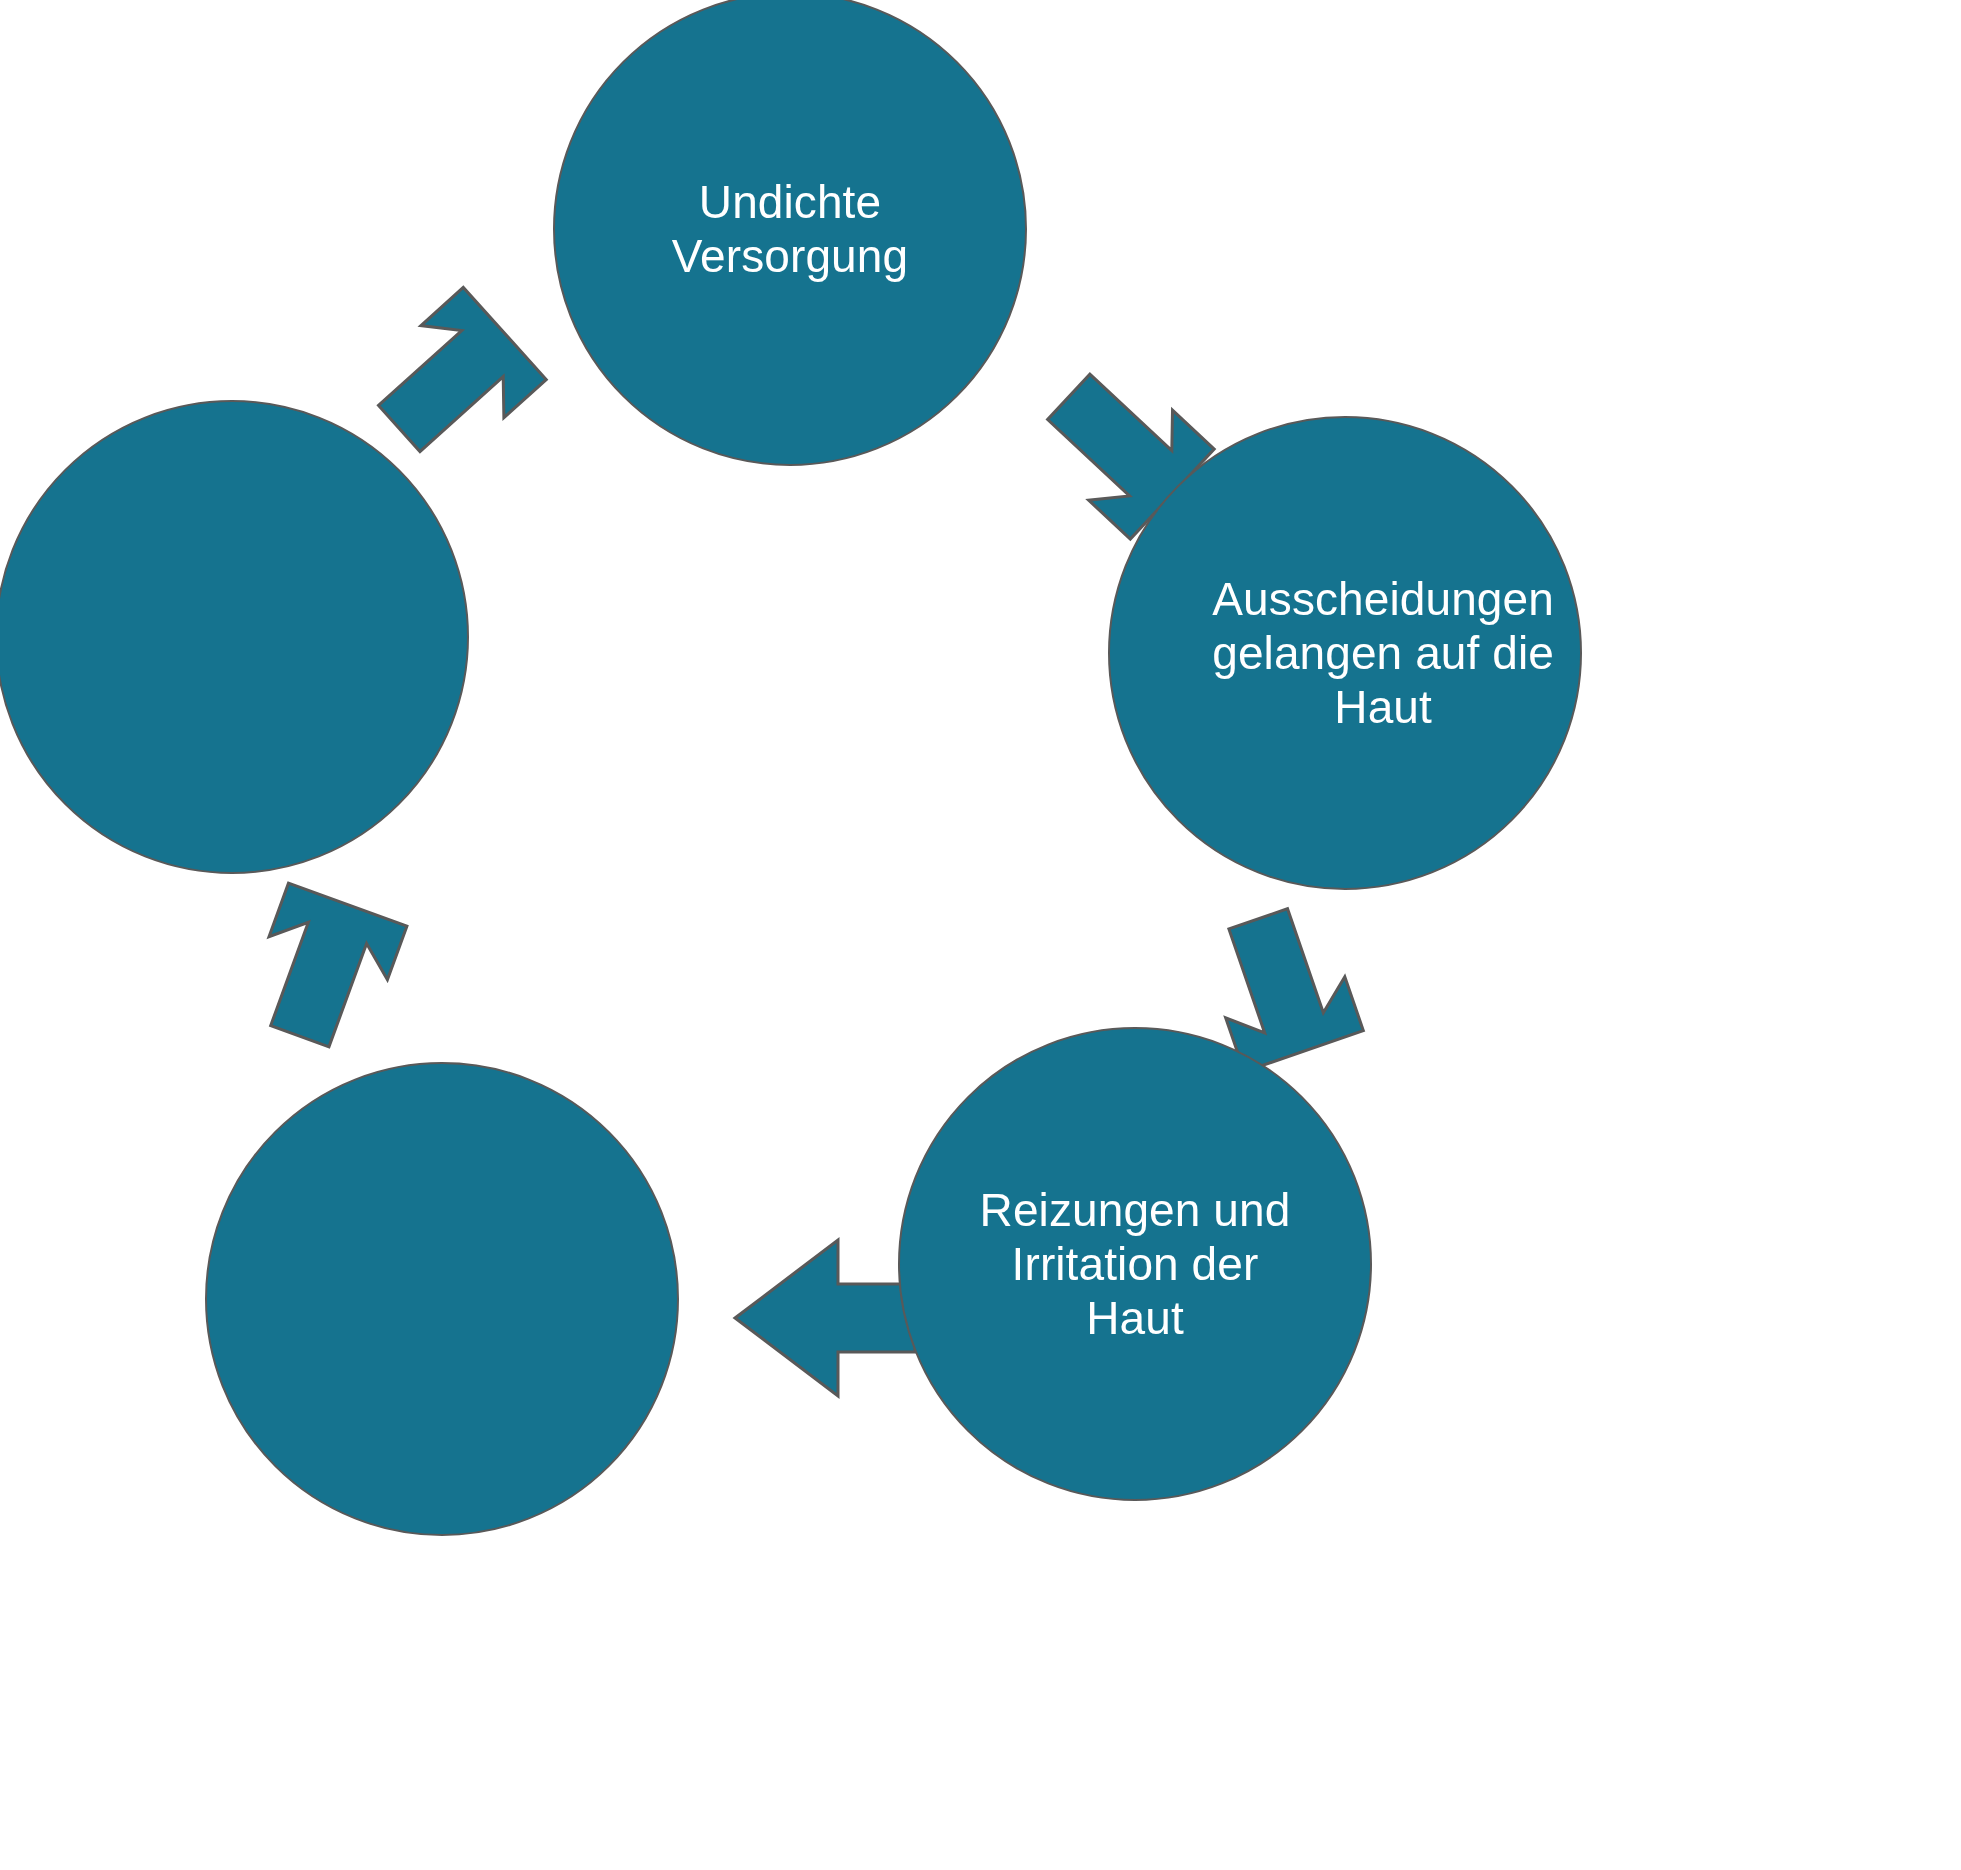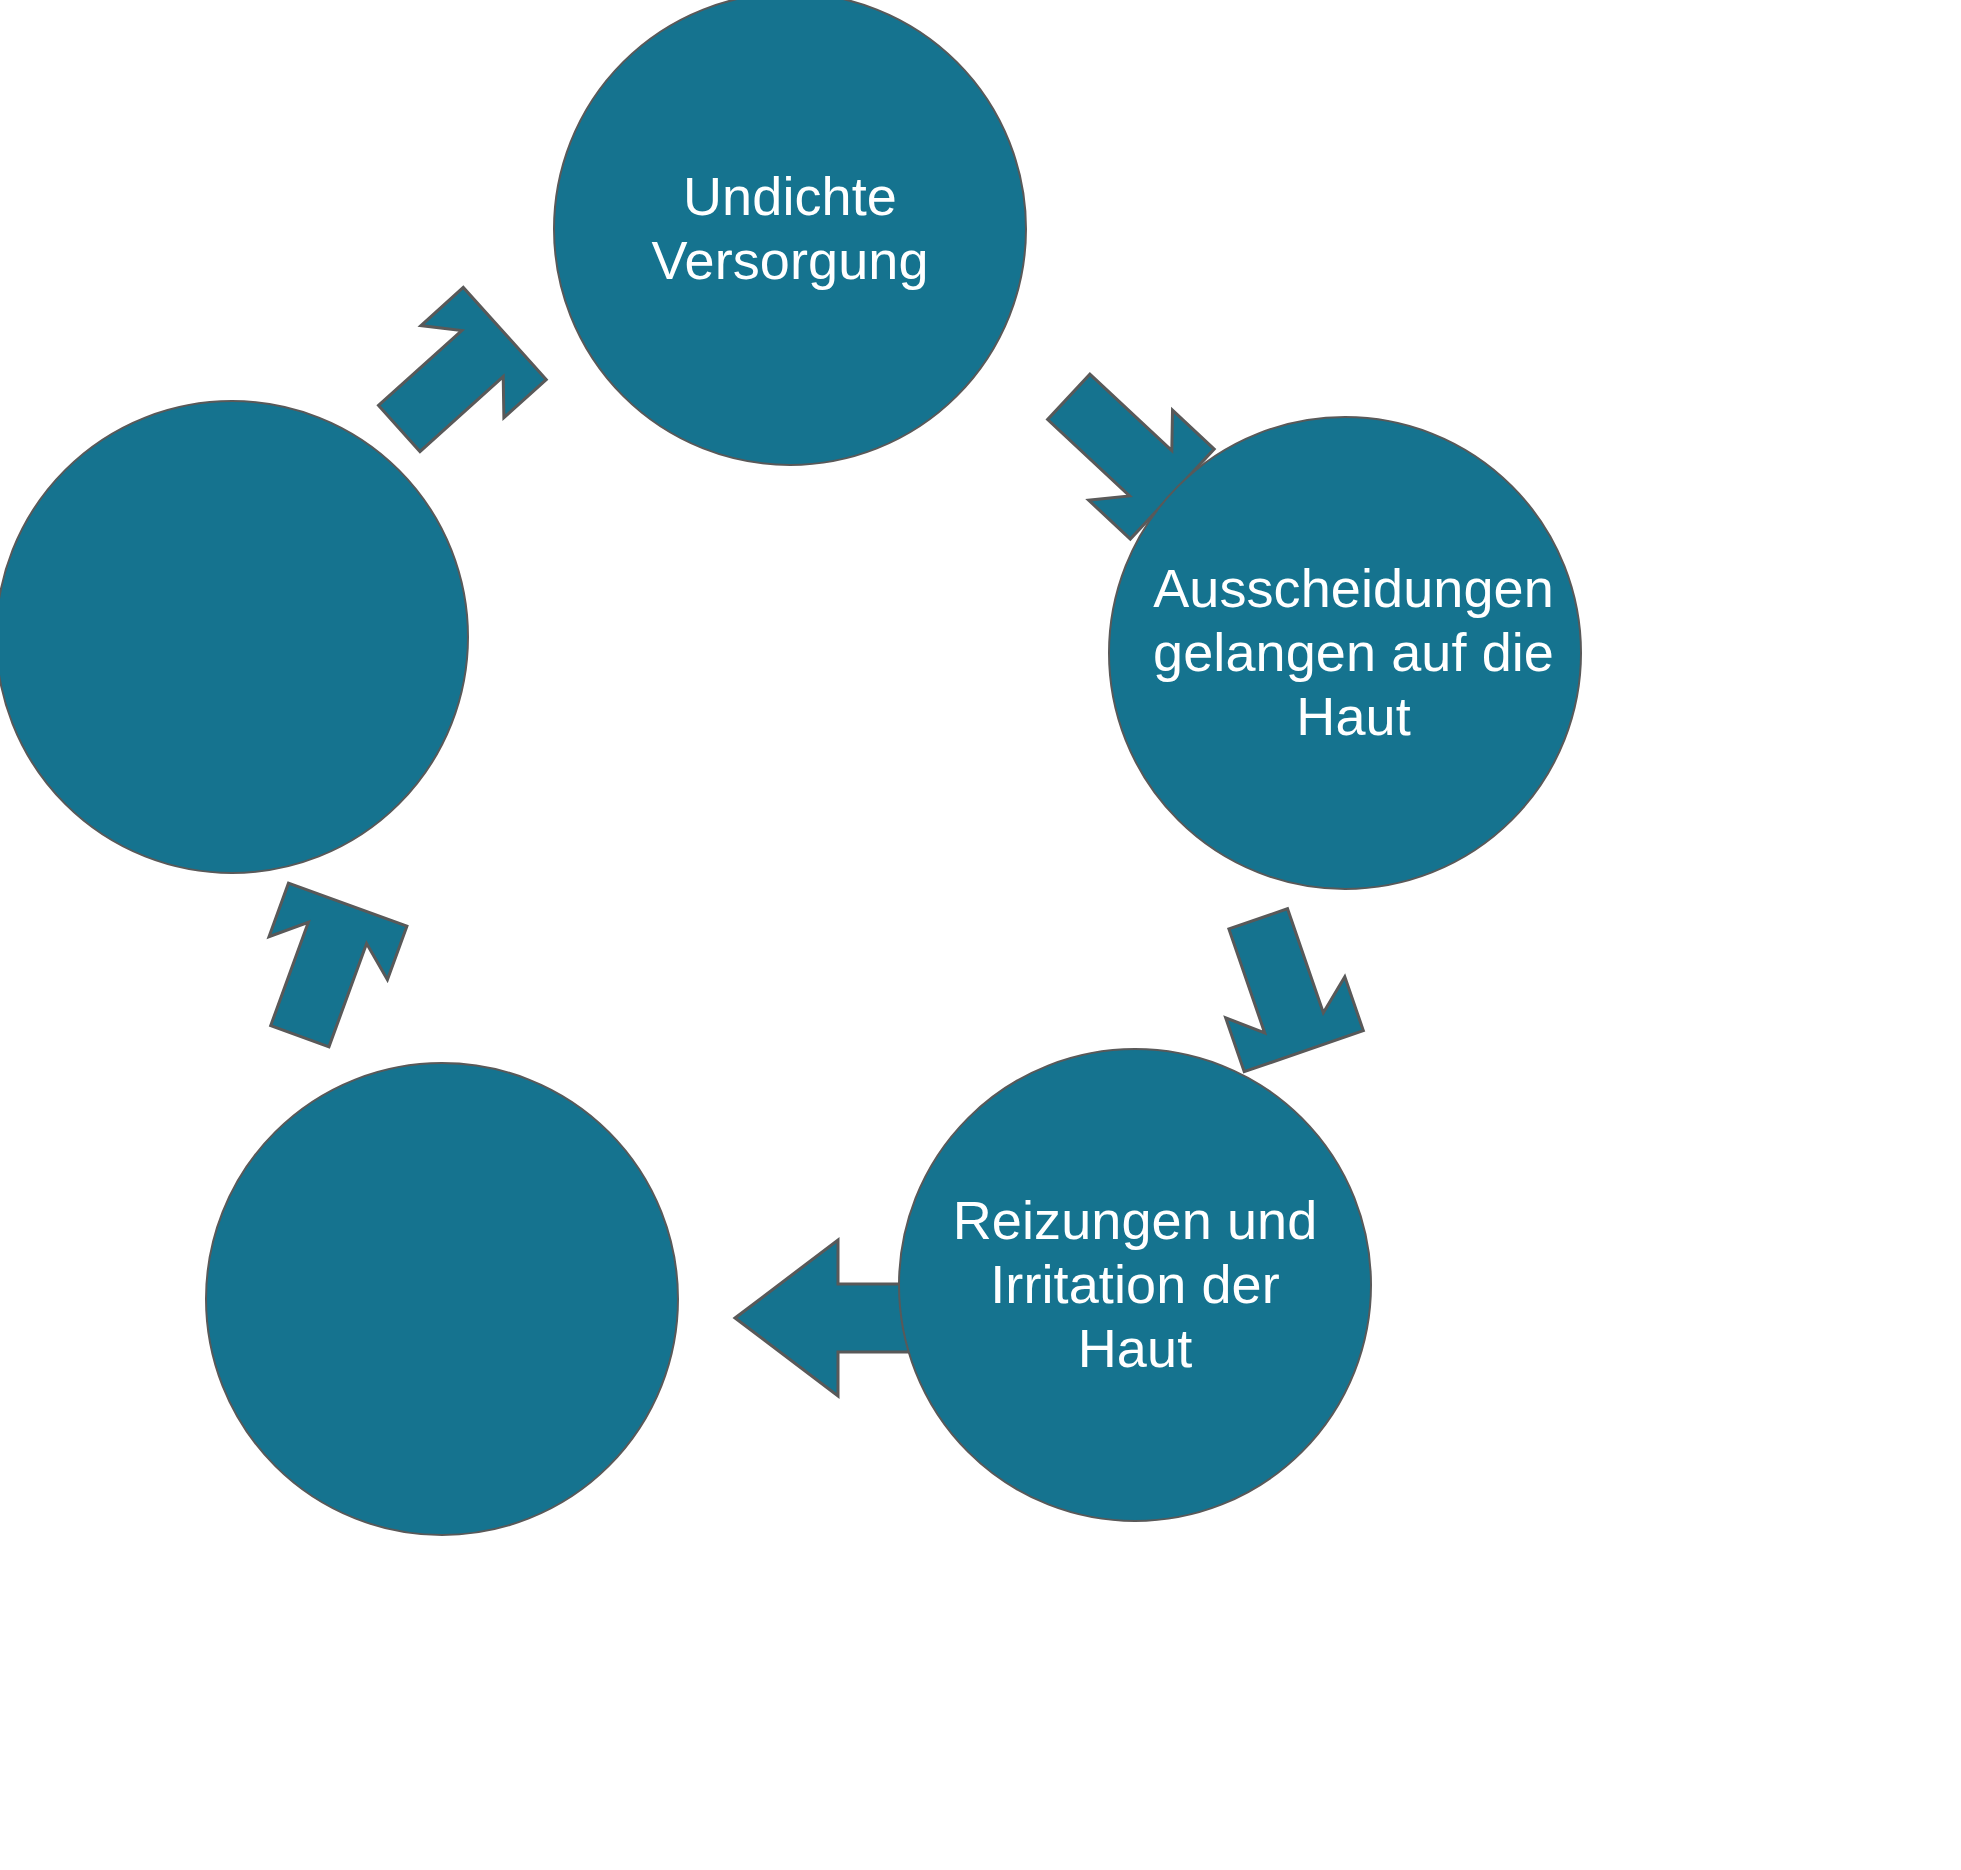--- a/index.html
+++ b/index.html
@@ -37,33 +37,33 @@
     display: flex;
     align-items: center;
     justify-content: center;
     background: #15738F;
     border: 2px solid #595959;
   }
 
   .node-label {
     color: #ffffff;
     text-align: center;
-    font-size: 54px;
+    font-size: 46px;
     line-height: 1.18;
     font-weight: 400;
     letter-spacing: 0.1px;
     padding: 0 26px;
     white-space: pre-line;
     font-family: "Liberation Sans", sans-serif;
   }
 
   
   #node-0 { left: 553px;  top: -8px;   width: 474px;  height: 474px; }
   #node-1 { left: 1108px; top: 416px;  width: 474px;  height: 474px; justify-content: flex-end; }
-  #node-2 { left: 898px;  top: 1048px; width: 474px;  height: 474px; }
+  #node-2 { left: 898px;  top: 1027px; width: 474px;  height: 474px; }
   #node-3 { left: 205px;  top: 1062px; width: 474px;  height: 474px; }
   #node-4 { left: -5px;   top: 400px;  width: 474px;  height: 474px; }
 </style>
 </head>
 <body>
 
 <div id="diagram-root">
 
   <svg class="cycle-svg" viewBox="0 0 1961 1870" aria-hidden="true">
 

